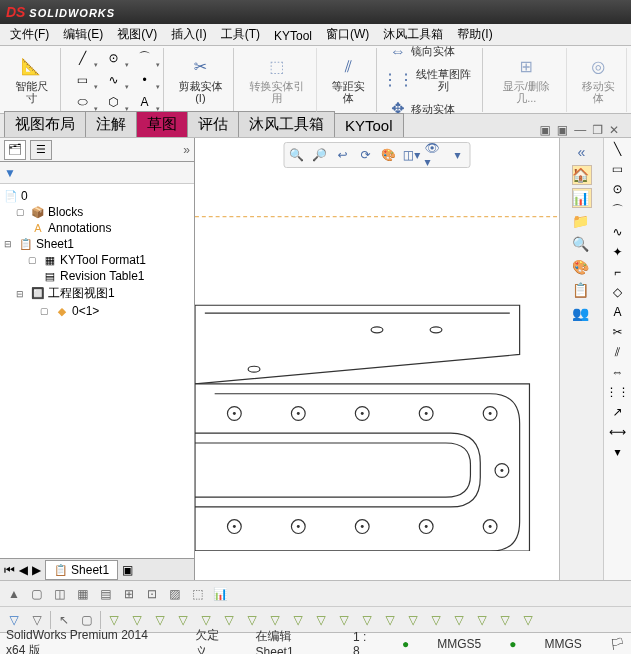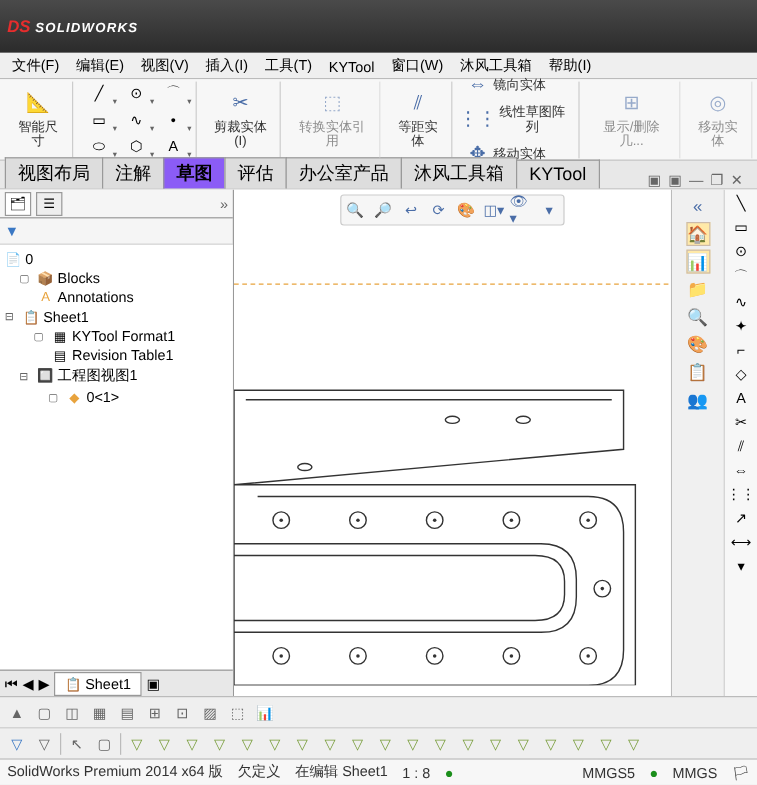--- a/index.html
+++ b/index.html
@@ -1,32 +1,32 @@
 <!DOCTYPE html>
 <html><head>
 <meta charset="utf-8">
 <style>
 *{box-sizing:border-box;margin:0;padding:0;font-family:"Microsoft YaHei","Segoe UI",sans-serif;font-size:12px;user-select:none}
 body{width:631px;height:654px;background:#e8e8e8;overflow:hidden;display:flex;flex-direction:column}
-.titlebar{height:44px;background:linear-gradient(#4a4a4a,#2b2b2b);display:flex;align-items:center;padding:0 6px;color:#fff;gap:6px}
+.titlebar{height:24px;background:linear-gradient(#4a4a4a,#2b2b2b);display:flex;align-items:center;padding:0 6px;color:#fff;gap:6px}
 .logo{color:#e62d2d;font-weight:bold;font-style:italic;font-size:14px}
 .logo small{color:#fff;font-size:11px;letter-spacing:1px}
 .menubar{height:22px;background:#efefef;border-bottom:1px solid #bbb;display:flex;align-items:flex-end;padding:0 4px;gap:2px}
 .menuitem{padding:2px 6px;cursor:pointer}
 .ribbon{height:68px;background:#f7f7f7;border-bottom:1px solid #bbb;display:flex;align-items:center;padding:2px 4px;gap:4px}
 .rgroup{display:flex;flex-direction:column;align-items:center;padding:2px 4px;border-right:1px solid #ccc;height:64px;justify-content:center;gap:2px}
 .rbtn{display:flex;flex-direction:column;align-items:center;gap:2px;padding:2px;cursor:pointer;font-size:11px;line-height:12px;text-align:center}
 .ricon{width:22px;height:22px;display:flex;align-items:center;justify-content:center;font-size:16px;color:#4a6da7}
 .rlabel{font-size:11px;color:#333}
 .rrow{display:flex;gap:3px}
 .smallbtn{width:28px;height:20px;border:1px solid transparent;display:flex;align-items:center;justify-content:center;font-size:12px;cursor:pointer;position:relative}
 .smallbtn::after{content:"▾";font-size:7px;position:absolute;right:-2px;bottom:-2px;color:#666}
 .tabbar{height:24px;background:#e8e8e8;border-bottom:1px solid #bbb;display:flex;align-items:flex-end;padding:0 4px;gap:0}
 .tab{padding:3px 10px;border:1px solid #999;border-bottom:none;background:#ddd;font-size:15px;cursor:pointer;margin-right:-1px}
-.tab.active{background:#8b5cf6;font-weight:bold}
+.tab.active{background:#be185d;font-weight:normal}
 .tabright{margin-left:auto;display:flex;gap:6px;padding-right:8px;color:#666;font-size:11px}
 .mainarea{flex:1;display:flex;overflow:hidden;background:#fff}
 .sidepanel{width:195px;background:#f5f5f5;border-right:1px solid #999;display:flex;flex-direction:column}
 .sidetabs{height:24px;display:flex;border-bottom:1px solid #999;align-items:center;padding:0 4px;gap:4px}
 .sidetab{width:22px;height:20px;border:1px solid #999;background:#eee;display:flex;align-items:center;justify-content:center;font-size:11px;cursor:pointer}
 .sidetab.active{background:#fff}
 .filterbar{height:22px;border-bottom:1px solid #ccc;display:flex;align-items:center;padding:0 4px}
 .tree{flex:1;overflow:auto;padding:4px;font-size:12px;background:#fff}
 .treenode{display:flex;align-items:center;gap:3px;padding:1px 0;cursor:pointer;white-space:nowrap}
 .ticon{width:14px;height:14px;display:inline-flex;align-items:center;justify-content:center;font-size:11px}
@@ -36,21 +36,21 @@
 .canvas{flex:1;position:relative;background:#fff;overflow:hidden}
 .viewtoolbar{position:absolute;top:4px;left:50%;transform:translateX(-50%);display:flex;gap:3px;background:rgba(245,245,245,.9);padding:2px;border:1px solid #ccc;border-radius:3px}
 .vbtn{width:20px;height:20px;display:flex;align-items:center;justify-content:center;font-size:12px;cursor:pointer;color:#4a6da7}
 .drawing{position:absolute;inset:0}
 .rightbar{width:44px;background:#f0f0f0;border-left:1px solid #bbb;display:flex;flex-direction:column;align-items:center;padding:4px 0;gap:3px}
 .rightbar .rbicon{width:20px;height:20px;display:flex;align-items:center;justify-content:center;cursor:pointer;color:#4a6da7;font-size:14px}
 .rightbar2{width:28px;background:#f7f7f7;border-left:1px solid #ccc;display:flex;flex-direction:column;align-items:center;padding:4px 0;gap:6px}
 .toolbar2{height:26px;background:#efefef;border-top:1px solid #bbb;display:flex;align-items:center;padding:0 4px;gap:3px}
 .tb2btn{width:20px;height:20px;display:flex;align-items:center;justify-content:center;font-size:12px;cursor:pointer;color:#666}
 .toolbar3{height:26px;background:#efefef;border-top:1px solid #ccc;display:flex;align-items:center;padding:0 4px;gap:3px}
-.statusbar{height:22px;background:#f7f7f7;border-top:1px solid #bbb;display:flex;align-items:center;padding:0 6px;gap:12px;font-size:11px;color:#333}
+.statusbar{height:22px;background:#f7f7f7;border-top:1px solid #bbb;display:flex;align-items:center;padding:0 6px;gap:28px;font-size:11px;color:#333}
 .arrow{position:absolute;top:95px;left:350px;pointer-events:none}
 .dashed{stroke:#e8a33d;stroke-width:1;stroke-dasharray:4 3;fill:none}
 .partline{stroke:#333;stroke-width:1.2;fill:none}
 .partfill{fill:#fff;stroke:#333;stroke-width:1.2}
 .dot{fill:#333}
 </style>
 </head>
 <body>
 
 <div class="titlebar">
@@ -137,21 +137,20 @@
       <span class="rlabel">移动实体</span>
     </div>
   </div>
 </div>
 
 <div class="tabbar">
   <span class="tab">视图布局</span>
   <span class="tab">注解</span>
   <span class="tab active">草图</span>
   <span class="tab">评估</span>
-  <span class="tab">办公室产品</span>
   <span class="tab">沐风工具箱</span>
   <span class="tab">KYTool</span>
   <span class="tabright">
     <span>▣</span>
     <span>▣</span>
     <span>—</span>
     <span>❐</span>
     <span>✕</span>
   </span>
 </div>

